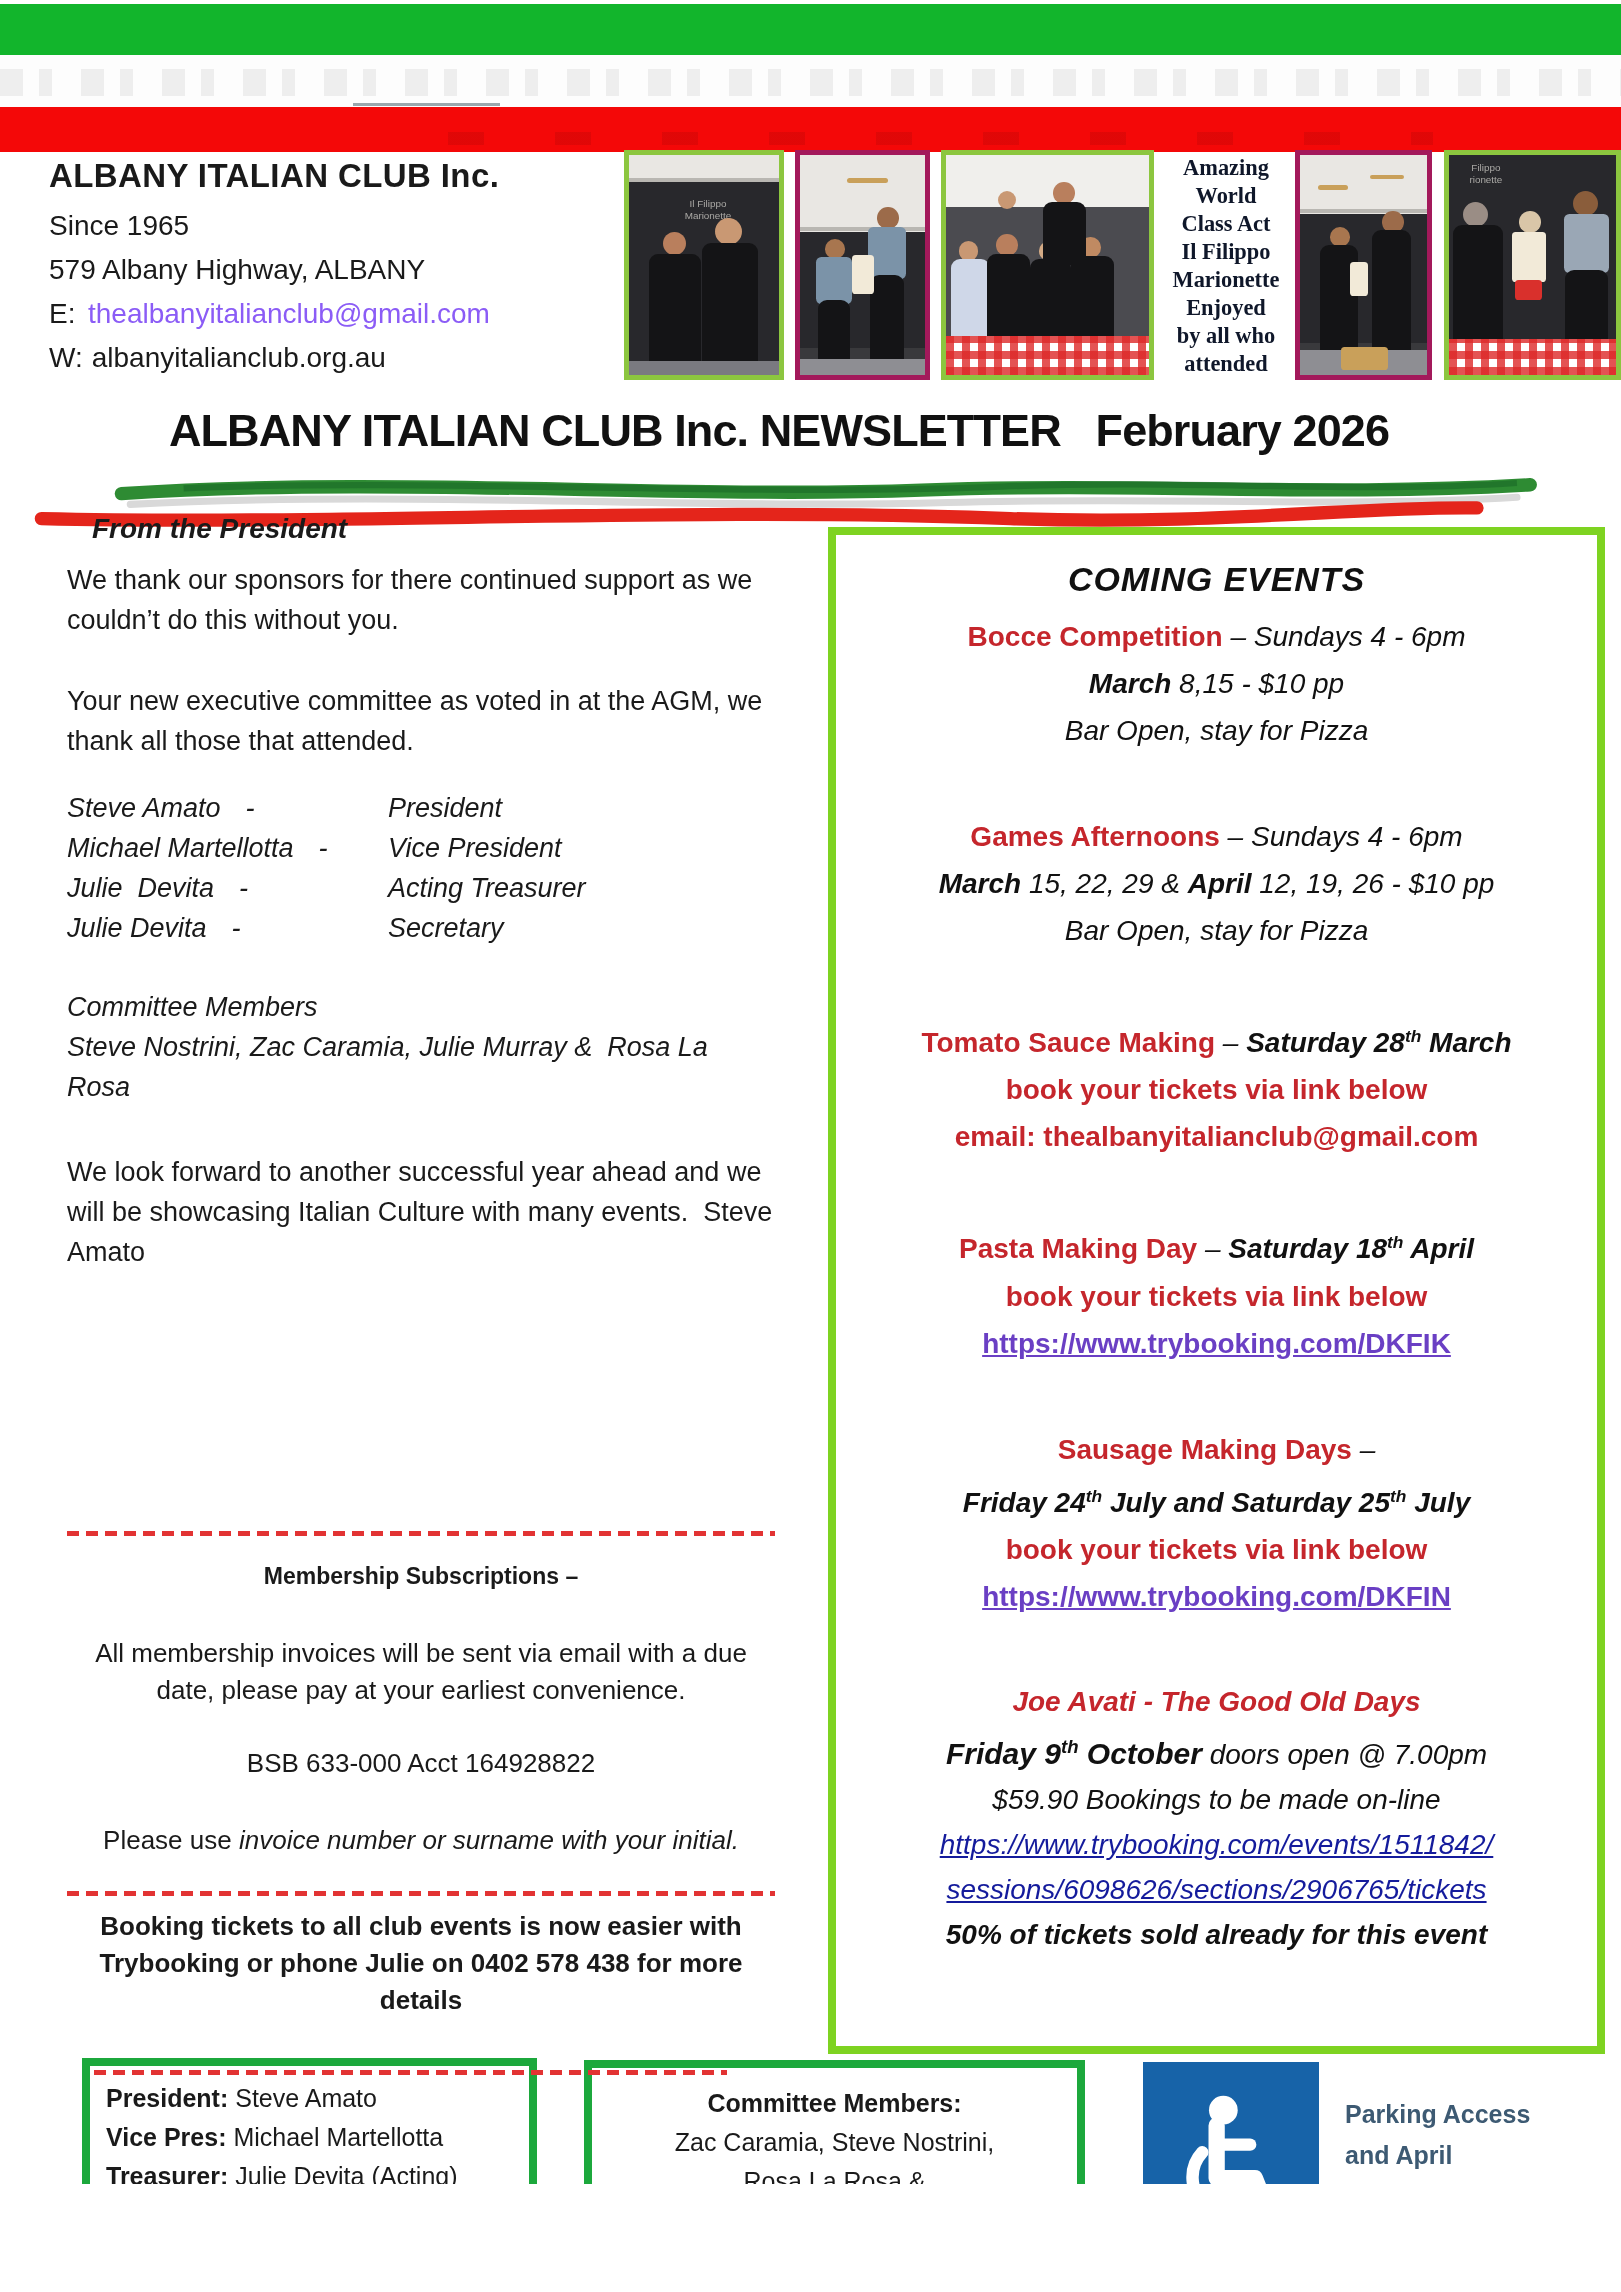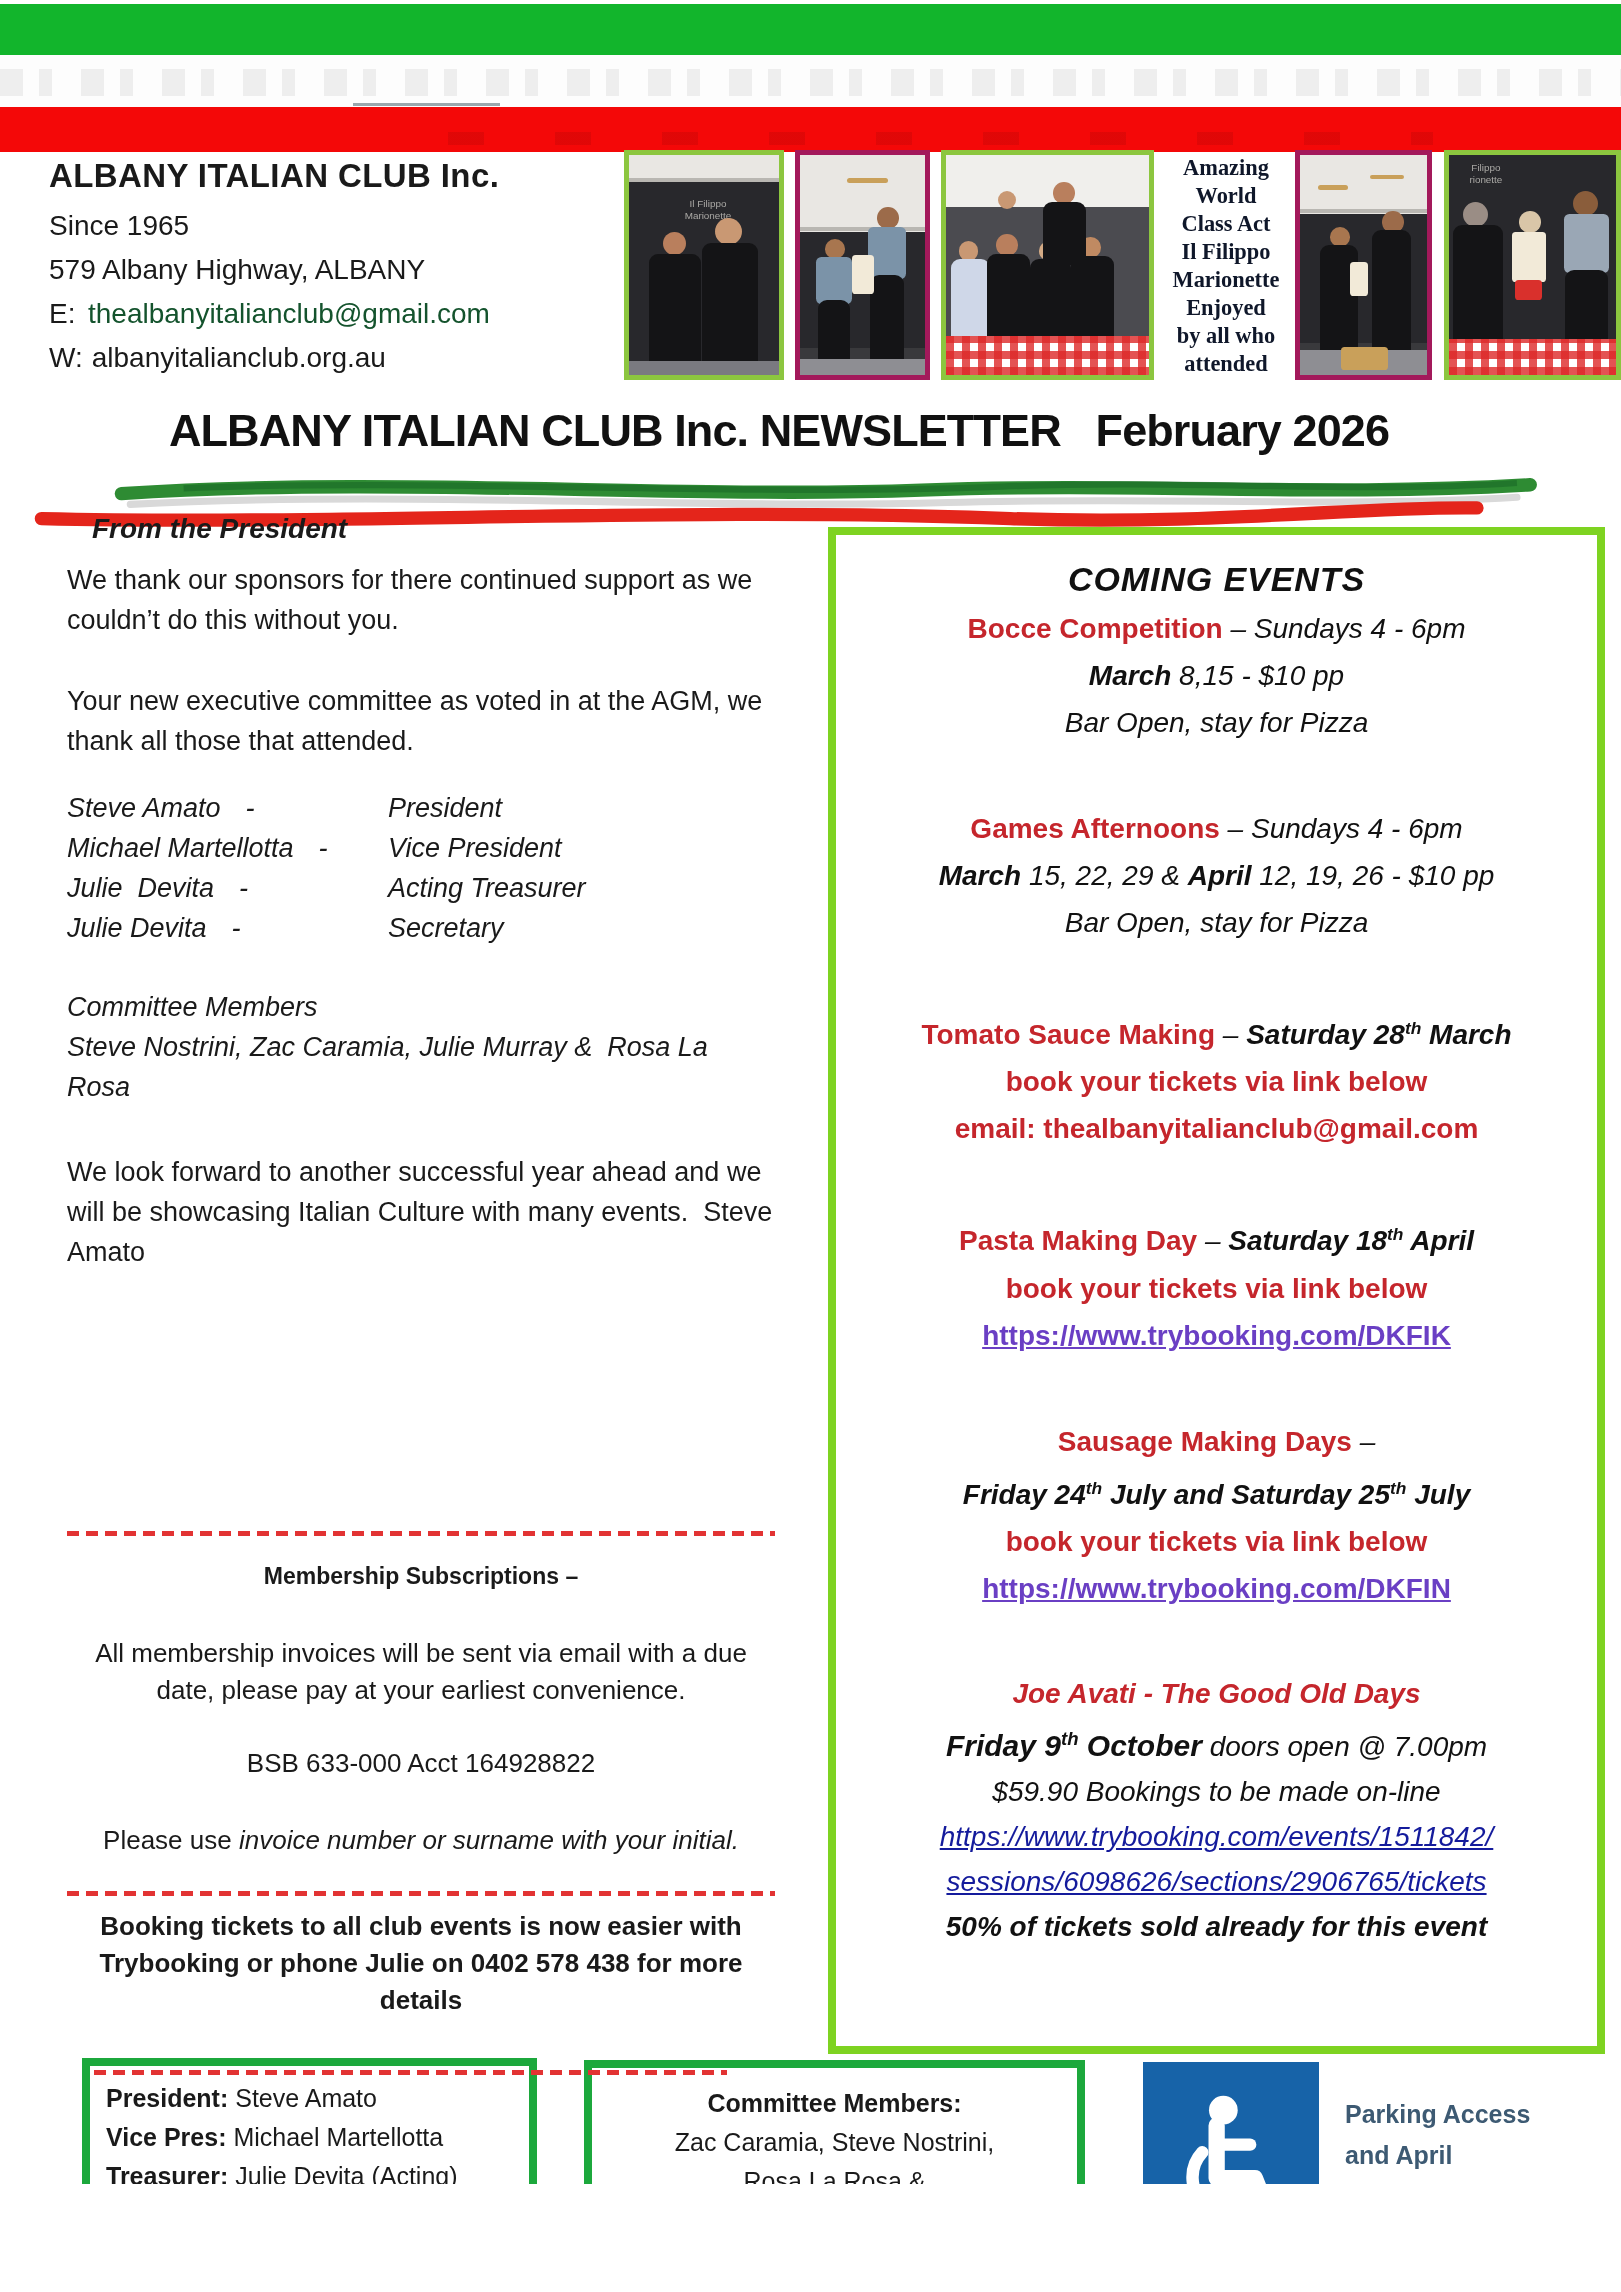--- a/index.html
+++ b/index.html
@@ -13,21 +13,21 @@
       background:repeating-linear-gradient(90deg,#000 0 23px,transparent 23px 39px,#000 39px 52px,transparent 52px 81px);}
   .bar.white .ghost-line{position:absolute;left:353px;top:48px;width:147px;height:2.7px;background:#9aa7ad;}
   .bar.red{top:107px;height:45px;background:#f40808;}
   .bar.red .ghost{position:absolute;left:448px;top:25px;width:985px;height:12.5px;opacity:.08;
       background:repeating-linear-gradient(90deg,#000 0 36px,transparent 36px 107px);}
   
   .club-info{position:absolute;left:49px;top:157px;width:582px;}
   .club-name{font-size:33px;font-weight:bold;margin:0 0 9px 0;letter-spacing:0.4px;}
   .club-line{font-size:28px;line-height:44px;}
   .club-line .lbl{color:#1a1a1a;}
-  .club-line a{color:#14532d;text-decoration:none;margin-left:12.5px;margin-top:15px;}
+  .club-line a{color:#8b5cf6;text-decoration:none;margin-left:12.5px;margin-top:15px;}
   .club-line .plain{margin-left:9px;color:#1a1a1a;}
   
   .photo{position:absolute;top:150px;height:220px;border:5.4px solid #8cc63f;overflow:hidden;background:#39393c;}
   .photo.magenta{border-color:#a3195b;}
   .ceil{position:absolute;left:0;top:0;width:100%;background:#e9e7e3;}
   .rail{position:absolute;left:0;width:100%;height:3.6px;background:#b9b7b2;}
   .curtain{position:absolute;left:0;width:100%;background:#28282c;}
   .floorg{position:absolute;left:0;bottom:0;width:100%;background:#8e8e93;}
   .head{position:absolute;border-radius:50%;}
   .body-blk{position:absolute;background:#141416;border-radius:9px 9px 0 0;}
@@ -236,21 +236,21 @@
     <div class="mem-note"><span>Please use </span><span class="it">invoice number or surname with your initial.</span></div>
   </div>
 
   <div class="dashes" style="left:67px;top:1891px;width:708px;"></div>
 
   <div class="booking">Booking tickets to all club events is now easier with Trybooking or phone Julie on 0402 578 438 for more details</div>
 
   <div class="events-box">
     <div class="ev-title">COMING EVENTS</div>
 
-    <div class="ev-sec" style="margin-top:6px;">
+    <div class="ev-sec" style="margin-top:14px;">
       <div><span class="red-b">Bocce Competition</span><span class="it"> – </span><span class="it">Sundays 4 - 6pm</span></div>
       <div><span class="bi">March</span><span class="it"> 8,15 - $10 pp</span></div>
       <div class="it">Bar Open, stay for Pizza</div>
     </div>
 
     <div class="ev-sec">
       <div><span class="red-b">Games Afternoons</span><span class="it"> – </span><span class="it">Sundays 4 - 6pm</span></div>
       <div><span class="bi">March</span><span class="it"> 15, 22, 29 &amp; </span><span class="bi">April</span><span class="it"> 12, 19, 26 - $10 pp</span></div>
       <div class="it">Bar Open, stay for Pizza</div>
     </div>

